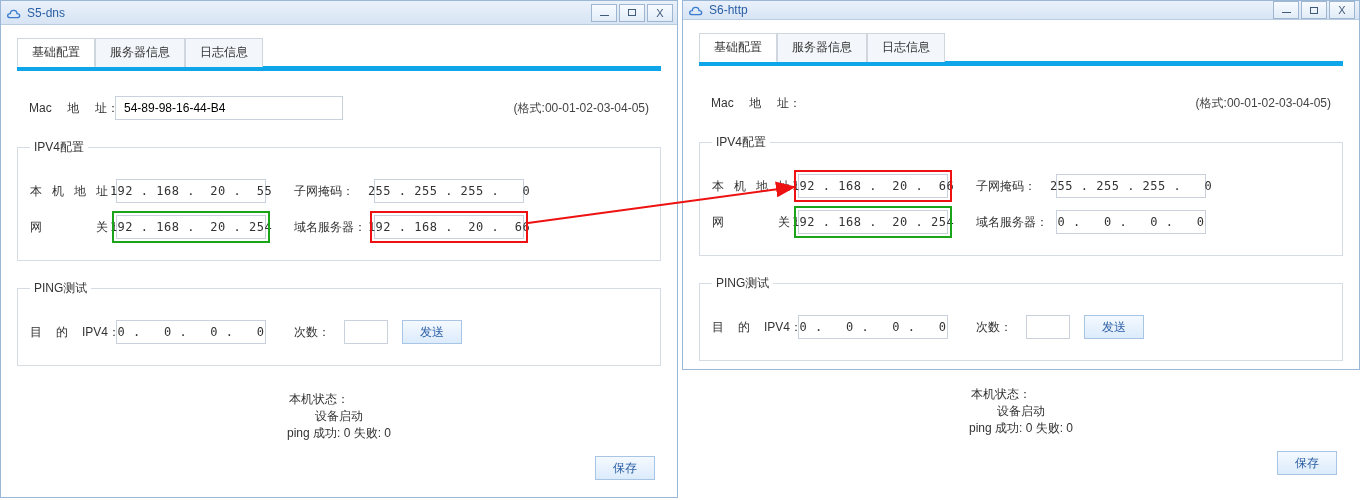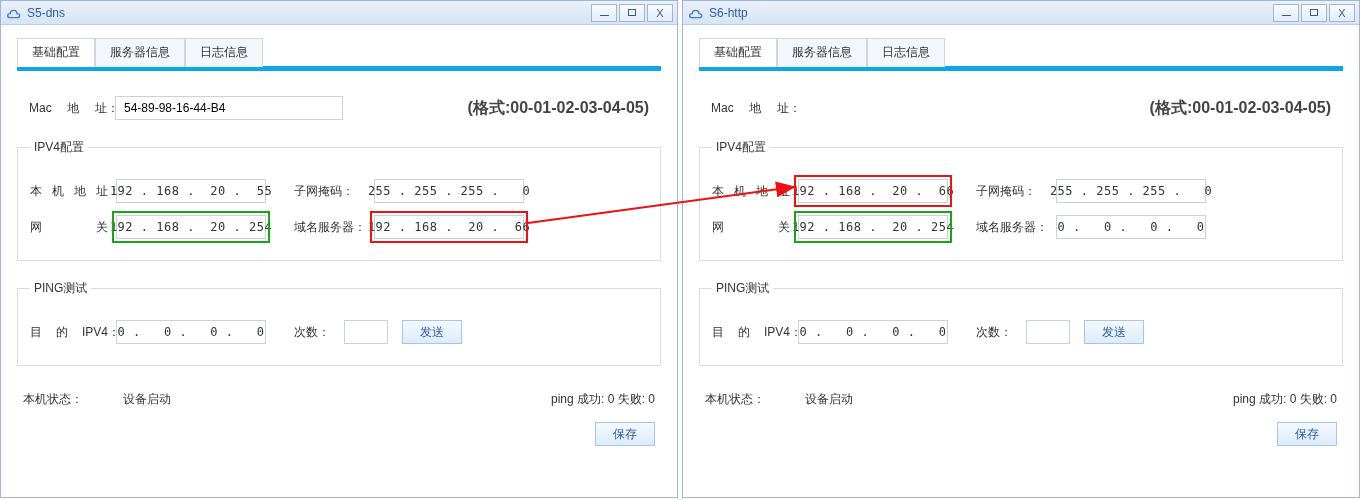--- a/index.html
+++ b/index.html
@@ -69,33 +69,34 @@
     padding: 0 8px; font-family: Consolas, monospace; font-size: 12px;
     display: flex; align-items: center; justify-content: center;
     white-space: pre;
   }
   .txt-ipt {
     height: 24px; width: 228px; border: 1px solid #c9d2dc; background: #fff;
     padding: 0 8px; font-size: 12px;
   }
   .ip { width: 150px; text-align: center; letter-spacing: 0.5px; }
   .small { width: 44px; }
-  .format { color: #444; font-size: 16px; font-weight: bold; }
+  .format { color: #444; font-size: 12px; }
   .btn {
     height: 24px; min-width: 60px; padding: 0 12px;
     border: 1px solid #a8c5e6;
     background: linear-gradient(#f4f9ff, #dcebfb);
     color: #2a5ea4; cursor: pointer;
     display: inline-flex; align-items: center; justify-content: center;
     font-size: 12px;
   }
   .statusbar {
     display: flex; align-items: center;
     font-size: 12px; color: #333; margin-top: 6px;
     padding: 0 6px;
+    flex-direction: column;
   }
   .statusbar .sb-lab { margin-right: 40px; }
   .save-row { display: flex; justify-content: flex-end; margin-top: 14px; padding-right: 6px; }
   .hl-green { outline: 2px solid #1aa41a; outline-offset: 2px; }
   .hl-red   { outline: 2px solid #e11; outline-offset: 2px; }
   .arrow-svg { position: absolute; pointer-events: none; }
 </style>
 </head>
 <body>
 
@@ -168,21 +169,21 @@
           <span class="sb-lab">本机状态：</span>
           <span>设备启动</span>
           <span class="spacer"></span>
           <span>ping 成功: 0 失败: 0</span>
         </div>
         <div class="save-row">
           <span class="btn">保存</span>
         </div>
       </div>
     </div>
-    <div class="win" style="left: 682px; width: 678px; height: 498px;">
+    <div class="win" style="left: 682px; width: 678px; height: 370px;">
       <div class="titlebar">
         <span class="app-icon">
           <svg viewBox="0 0 24 24" width="16" height="16" fill="none" stroke="currentColor" stroke-width="2">
             <path d="M4 16c0-2 2-3 4-3 0-3 2-5 5-5s5 2 5 5c2 0 4 1 4 3s-2 3-4 3H8c-2 0-4-1-4-3z"></path>
           </svg>
         </span>
         <span class="title-text">S6-http</span>
         <span class="title-spacer"></span>
         <span class="winbtn">
           <span class="mn"></span>

